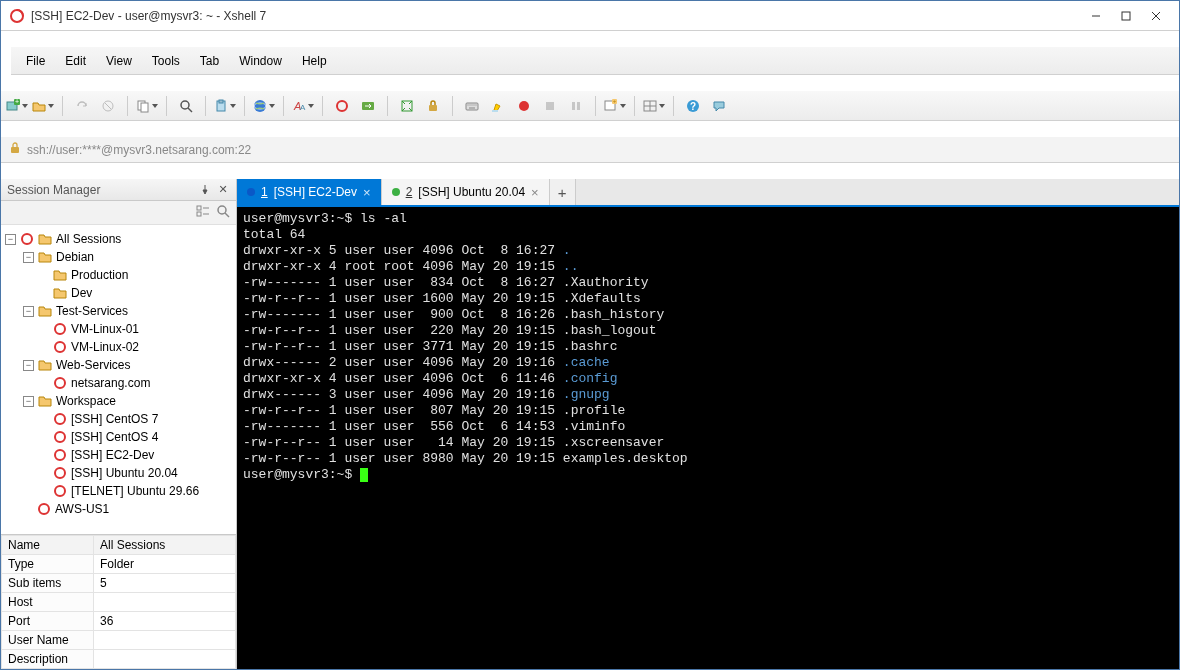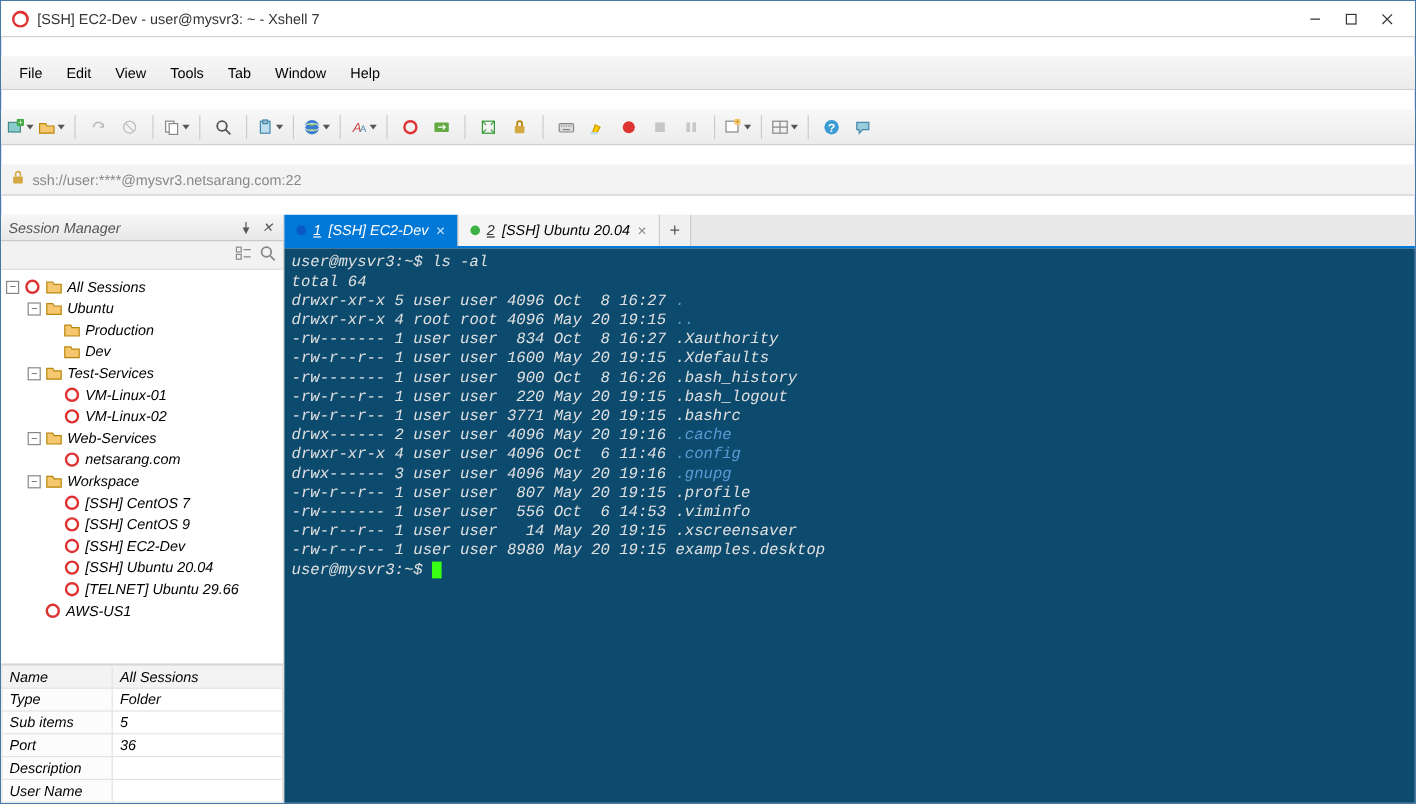--- a/index.html
+++ b/index.html
@@ -4,32 +4,32 @@
 <style>
 * { box-sizing: border-box; margin: 0; padding: 0; }
 body { font-family: "Segoe UI", Tahoma, sans-serif; font-size: 12px; background: #fff; overflow: hidden; }
 .window { width: 1180px; height: 670px; border: 1px solid #4a76a8; display: flex; flex-direction: column; gap: 16px; }
 .titlebar { height: 30px; background: #fff; border-bottom: 1px solid #d0d0d0; display: flex; align-items: center; padding: 0 8px; }
 .titlebar .app-icon { width: 16px; height: 16px; margin-right: 6px; }
 .titlebar .title { flex: 1; font-size: 12px; color: #333; }
 .win-controls { display: flex; }
 .win-controls div { width: 30px; height: 22px; display: flex; align-items: center; justify-content: center; cursor: pointer; color: #555; }
 
-.menubar { height: 28px; background: linear-gradient(#f6f6f6,#ececec); border-bottom: 1px solid #d0d0d0; display: flex; align-items: center; padding: 0 5px; }
+.menubar { height: 28px; background: linear-gradient(#f6f6f6,#ececec); border-bottom: 1px solid #d0d0d0; display: flex; align-items: center; padding: 0 5px; margin-left: 10px; }
 .menubar .item { padding: 3px 10px; cursor: pointer; }
 
 .toolbar { height: 30px; background: linear-gradient(#f8f8f8,#ececec); border-bottom: 1px solid #d0d0d0; display: flex; align-items: center; padding: 0 5px; gap: 4px; }
 .toolbar .btn { width: 22px; height: 22px; display: flex; align-items: center; justify-content: center; cursor: pointer; position: relative; }
 .toolbar .btn.dd::after { content: ""; border-left: 3px solid transparent; border-right: 3px solid transparent; border-top: 4px solid #555; margin-left: 2px; }
 .toolbar .sep { width: 1px; height: 20px; background: #ccc; margin: 0 4px; }
 
 .addressbar { height: 26px; background: #f3f3f3; border-bottom: 1px solid #d0d0d0; display: flex; align-items: center; padding: 0 8px; gap: 6px; color: #888; }
 .addressbar .lock { color: #d4a843; }
 
-.body { flex: 1; display: flex; min-height: 0; font-style: italic; }
+.body { flex: 1; display: flex; min-height: 0; }
 
 .sidebar { width: 236px; background: #f2f2f2; border-right: 1px solid #c9c9c9; display: flex; flex-direction: column; }
 .sidebar-header { height: 22px; background: linear-gradient(#f6f6f6,#e8e8e8); border-bottom: 1px solid #c9c9c9; display: flex; align-items: center; padding: 0 6px; font-size: 12px; color: #555; }
 .sidebar-header .spacer { flex: 1; }
 .sidebar-header .pin, .sidebar-header .close { width: 14px; height: 14px; display:flex; align-items:center; justify-content:center; cursor:pointer; color:#555; margin-left:4px; font-size:11px; }
 .sidebar-tools { height: 24px; display:flex; align-items:center; justify-content:flex-end; padding:0 6px; gap:6px; border-bottom:1px solid #e0e0e0; }
 .sidebar-tools svg { cursor:pointer; }
 
 .tree { flex: 1; overflow: auto; background: #fff; padding: 5px 2px; font-size: 12px; }
 .tree-row { display: flex; align-items: center; height: 18px; white-space: nowrap; cursor: pointer; }
@@ -47,21 +47,21 @@
 .tabs { height: 28px; background: #e8e8e8; border-bottom: 2px solid #0078d7; display: flex; align-items: stretch; }
 .tab { display: flex; align-items: center; padding: 0 10px; gap: 6px; font-size: 12px; cursor: pointer; border-right: 1px solid #ccc; background:#f5f5f5; }
 .tab.active { background: #0078d7; color: #fff; }
 .tab.active .tab-num { color:#fff; text-decoration:underline; }
 .tab.active .close { color:#cde6f9; }
 .tab .dot { width:8px; height:8px; border-radius:50%; display:inline-block; }
 .tab .tab-num { text-decoration: underline; color:#333; }
 .tab .close { color:#888; font-size:13px; cursor:pointer; }
 .tab-add { width:26px; display:flex; align-items:center; justify-content:center; cursor:pointer; background:#f0f0f0; border-right:1px solid #ccc; font-size:15px; color:#555; }
 
-.terminal { flex: 1; background: #0c4a6e; color: #e0e0e0; font-family: Consolas, "Courier New", monospace; font-size: 13px; line-height: 16px; padding: 4px 6px; overflow: auto; white-space: pre; }
+.terminal { flex: 1; background: #000000; color: #e0e0e0; font-family: Consolas, "Courier New", monospace; font-size: 13px; line-height: 16px; padding: 4px 6px; overflow: auto; white-space: pre; }
 .terminal .prompt { color: #e0e0e0; }
 .terminal .cmd { color: #e0e0e0; }
 .terminal .dir { color: #5a9bd5; }
 .cursor { display:inline-block; width:8px; height:14px; background:#39ff14; vertical-align:text-bottom; }
 </style>
 </head>
 <body>
 
 <div class="window">
 
@@ -300,21 +300,21 @@
                 <path d="M1 3h5l1 2h6v7H1z" fill="#f5c76e" stroke="#b8860b"></path>
               </svg></span>
           <span>All Sessions</span>
         </div>
 
         <div class="tree-row" style="padding-left:20px">
           <span class="toggle">−</span>
           <span class="folder-icon"><svg width="14" height="14">
                 <path d="M1 3h5l1 2h6v7H1z" fill="#f5c76e" stroke="#b8860b"></path>
               </svg></span>
-          <span>Ubuntu</span>
+          <span>Debian</span>
         </div>
         <div class="tree-row" style="padding-left:50px">
           <span class="folder-icon"><svg width="14" height="14">
                 <path d="M1 3h5l1 2h6v7H1z" fill="#f5c76e" stroke="#b8860b"></path>
               </svg></span>
           <span>Production</span>
         </div>
         <div class="tree-row" style="padding-left:50px">
           <span class="folder-icon"><svg width="14" height="14">
                 <path d="M1 3h5l1 2h6v7H1z" fill="#f5c76e" stroke="#b8860b"></path>
@@ -366,21 +366,21 @@
         <div class="tree-row" style="padding-left:50px">
             <span class="xshell-icon"><svg width="14" height="14">
                 <circle cx="7" cy="7" r="5" fill="none" stroke="#d33" stroke-width="2"></circle>
               </svg></span>
             <span>[SSH] CentOS 7</span>
           </div>
         <div class="tree-row" style="padding-left:50px">
             <span class="xshell-icon"><svg width="14" height="14">
                 <circle cx="7" cy="7" r="5" fill="none" stroke="#d33" stroke-width="2"></circle>
               </svg></span>
-            <span>[SSH] CentOS 9</span>
+            <span>[SSH] CentOS 4</span>
           </div>
         <div class="tree-row" style="padding-left:50px">
             <span class="xshell-icon"><svg width="14" height="14">
                 <circle cx="7" cy="7" r="5" fill="none" stroke="#d33" stroke-width="2"></circle>
               </svg></span>
             <span>[SSH] EC2-Dev</span>
           </div>
         <div class="tree-row" style="padding-left:50px">
             <span class="xshell-icon"><svg width="14" height="14">
                 <circle cx="7" cy="7" r="5" fill="none" stroke="#d33" stroke-width="2"></circle>
@@ -411,29 +411,33 @@
               </tr>
           <tr>
                 <td>Type</td>
                 <td>Folder</td>
               </tr>
           <tr>
                 <td>Sub items</td>
                 <td>5</td>
               </tr>
           <tr>
+                <td>Host</td>
+                <td></td>
+              </tr>
+          <tr>
                 <td>Port</td>
                 <td>36</td>
               </tr>
           <tr>
+                <td>User Name</td>
+                <td></td>
+              </tr>
+          <tr>
                 <td>Description</td>
-                <td></td>
-              </tr>
-          <tr>
-                <td>User Name</td>
                 <td></td>
               </tr>
         </tbody>
           </table>
       </div>
     </div>
 
     <div class="main">
       <div class="tabs">
         <div class="tab active">

